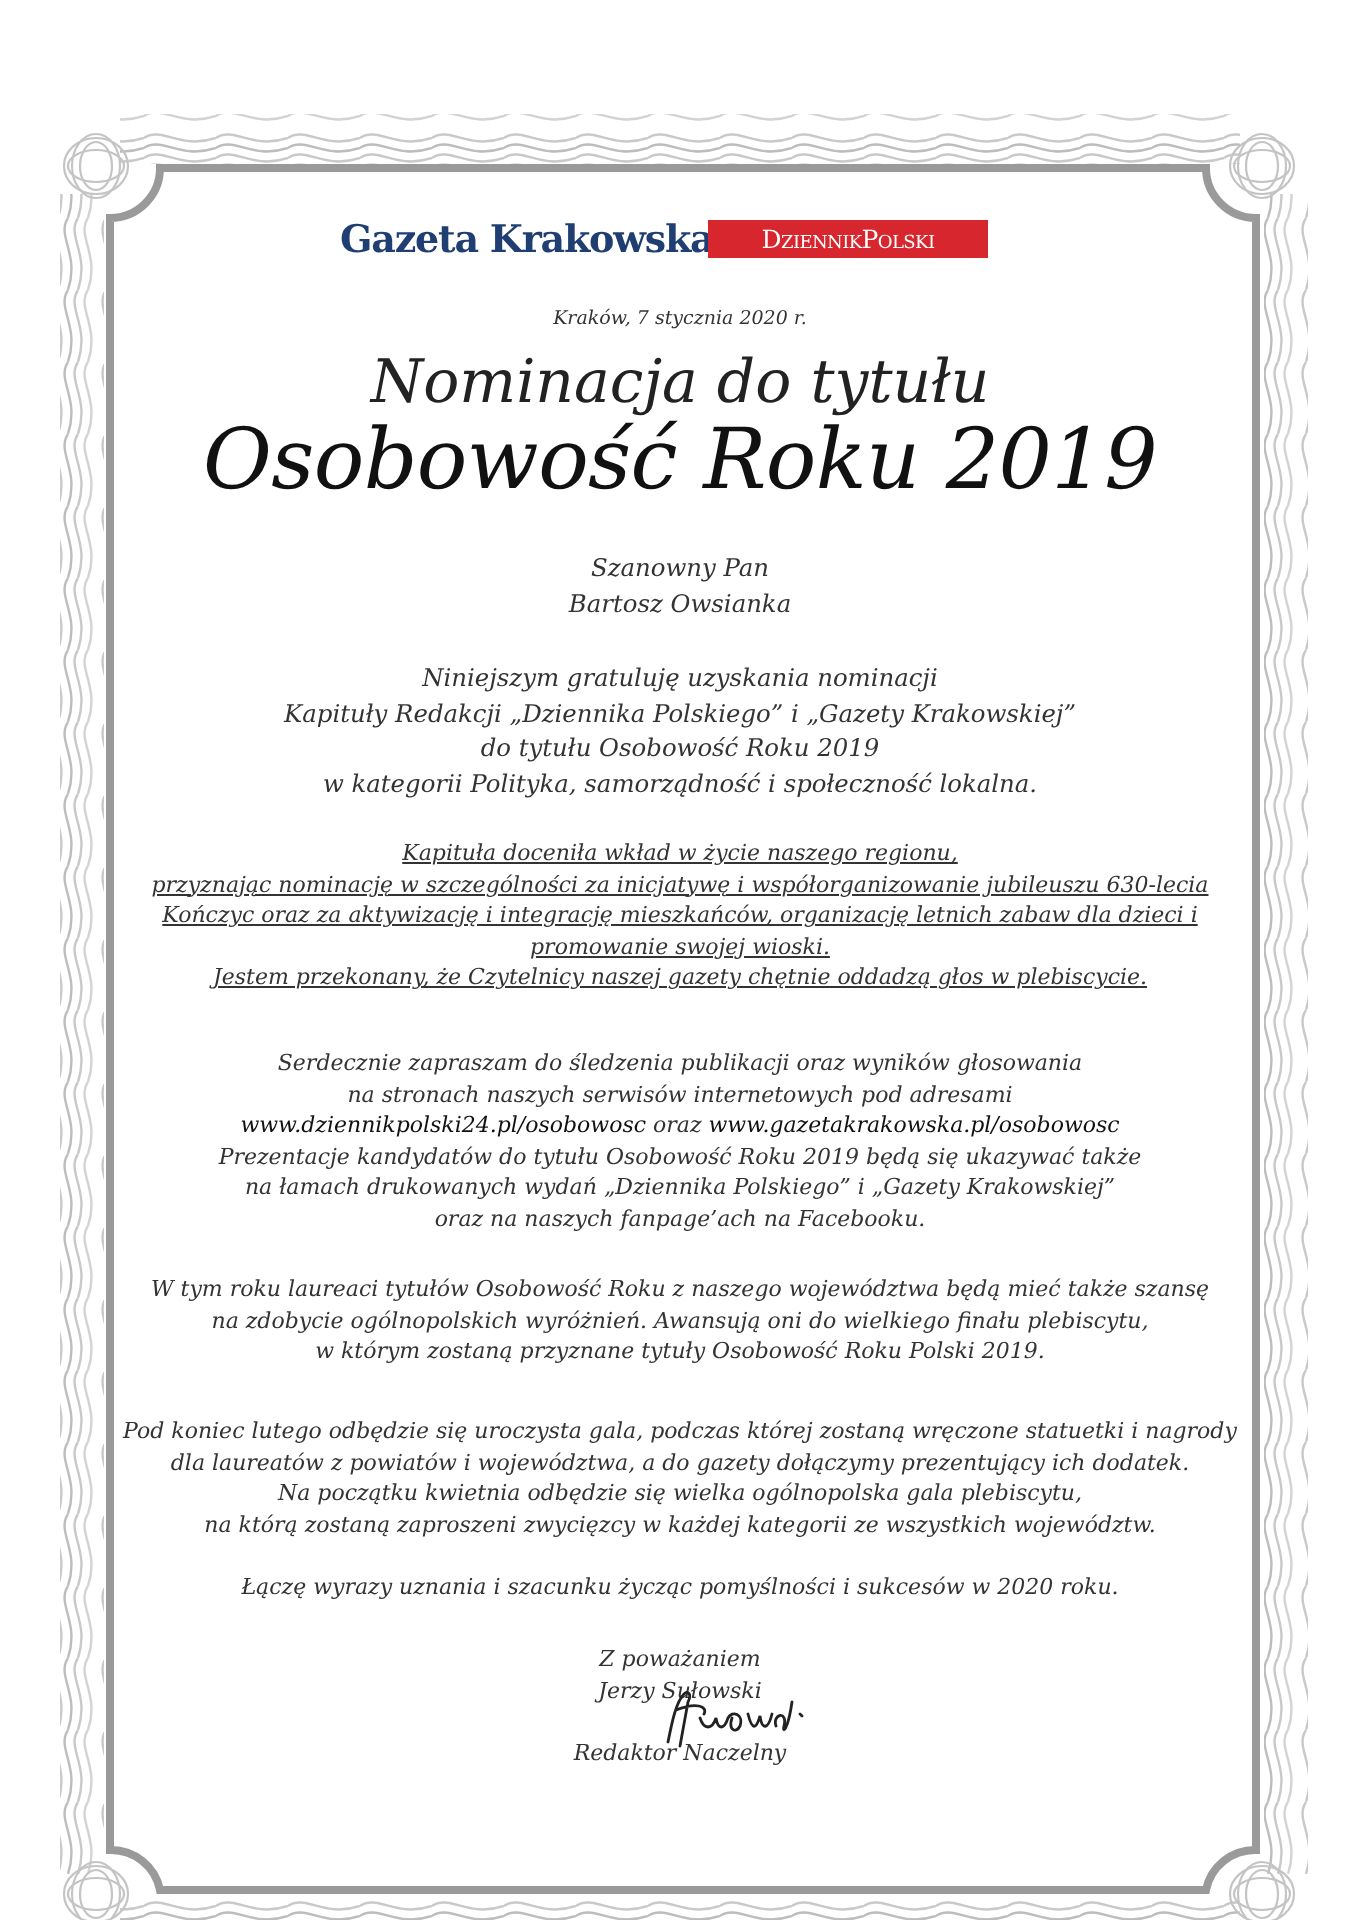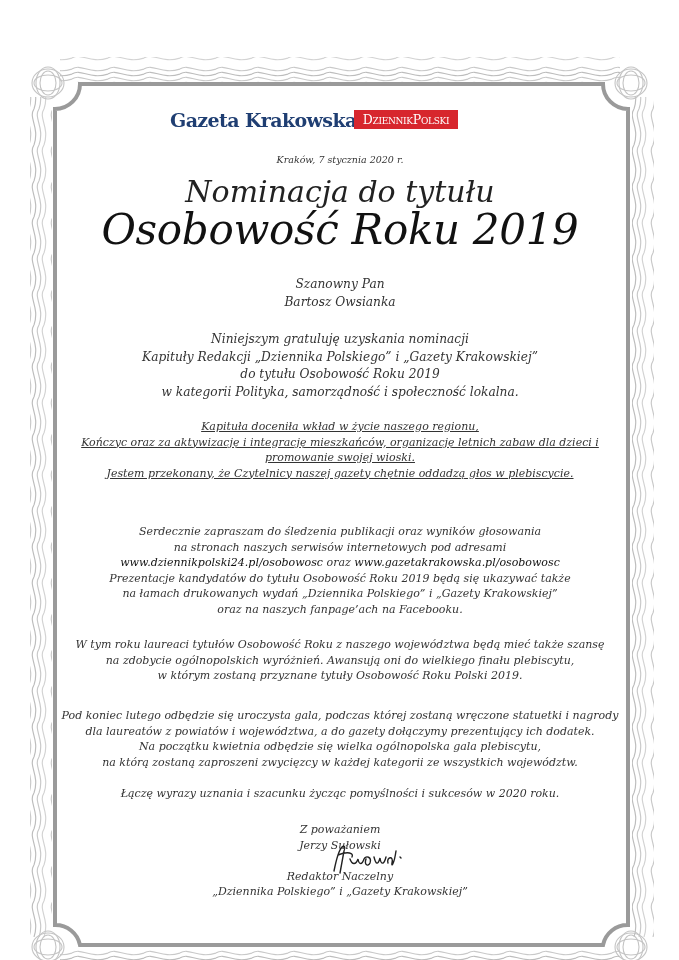--- a/index.html
+++ b/index.html
@@ -6,21 +6,21 @@
   body { width: 679px; height: 960px; position: relative; overflow: hidden; }
   .page { position: absolute; left: 0; top: 0; width: 679px; height: 960px; background: #ffffff; margin-top: 37px; }
   svg.frame { position: absolute; left: 0; top: 0; width: 679px; height: 960px; }
 
   .content { position: absolute; left: 60px; top: 0; width: 560px; text-align: center;
              font-family: "DejaVu Serif", serif; font-style: italic; color: #222; }
 
   .logos { position: absolute; top: 72px; left: 0; width: 560px; height: 26px; }
   .logo-gk { position: absolute; left: 110px; top: 0; font-family: "DejaVu Serif", serif; font-style: normal;
              font-weight: bold; font-size: 19px; color: #1f3e72; letter-spacing: -0.6px; white-space: nowrap; }
-  .logo-dp { position: absolute; left: 294px; top: 1px; width: 104px; height: 19px; background: #d7262d; color: #fff;
+  .logo-dp { position: absolute; left: 294px; top: 1px; width: 140px; height: 19px; background: #d7262d; color: #fff;
              font-family: "DejaVu Serif", serif; font-style: normal; font-size: 12.5px; line-height: 19px;
              text-align: center; letter-spacing: -0.3px; white-space: nowrap; font-variant: small-caps; }
 
   .date { position: absolute; top: 117px; left: 0; width: 560px; font-size: 9.5px; color: #333; }
   .nomination { position: absolute; top: 137px; left: 0; width: 560px; font-size: 30px; color: #222; }
   .title { position: absolute; top: 168px; left: 0; width: 560px; font-size: 42px; color: #111; letter-spacing: -0.3px; }
 
   .para { position: absolute; left: 0; width: 560px; font-size: 11px; line-height: 15.5px; color: #333; }
   .para.big { font-size: 12.2px; line-height: 17.5px; }
   .line { display: block; white-space: nowrap; }
@@ -111,20 +111,21 @@
 
     <div class="para big p-nom">
       <span class="line">Niniejszym gratuluję uzyskania nominacji</span>
       <span class="line">Kapituły Redakcji „Dziennika Polskiego” i „Gazety Krakowskiej”</span>
       <span class="line">do tytułu Osobowość Roku 2019</span>
       <span class="line">w kategorii Polityka, samorządność i społeczność lokalna.</span>
     </div>
 
     <div class="para p-1">
       <span class="line">Kapituła doceniła wkład w życie naszego regionu,</span>
+      <span class="line">przyznając nominację w szczególności za inicjatywę i współorganizowanie jubileuszu 630-lecia</span>
       <span class="line">Kończyc oraz za aktywizację i integrację mieszkańców, organizację letnich zabaw dla dzieci i</span>
       <span class="line">promowanie swojej wioski.</span>
       <span class="line">Jestem przekonany, że Czytelnicy naszej gazety chętnie oddadzą głos w plebiscycie.</span>
     </div>
 
     <div class="para p-2">
       <span class="line">Serdecznie zapraszam do śledzenia publikacji oraz wyników głosowania</span>
       <span class="line">na stronach naszych serwisów internetowych pod adresami</span>
       <span class="line"><span class="bold">www.dziennikpolski24.pl/osobowosc</span><span> oraz </span><span class="bold">www.gazetakrakowska.pl/osobowosc</span></span>
       <span class="line">Prezentacje kandydatów do tytułu Osobowość Roku 2019 będą się ukazywać także</span>
@@ -147,21 +148,20 @@
 
     <div class="para p-5">
       <span class="line">Łączę wyrazy uznania i szacunku życząc pomyślności i sukcesów w 2020 roku.</span>
     </div>
 
     <div class="para p-sign">
       <span class="line">Z poważaniem</span>
       <span class="line">Jerzy Sułowski</span>
       <span class="line">&nbsp;</span>
       <span class="line">Redaktor Naczelny</span>
-      <span class="line">„Dziennika Polskiego” i „Gazety Krakowskiej”</span>
     </div>
 
     <svg class="signature" viewBox="0 0 80 34">
       <path d="M6 28 C8 18, 10 8, 14 4 C16 2, 18 4, 16 8 L12 30 M10 12 C20 8, 26 10, 24 14
                M22 16 C24 22, 28 22, 30 16 C31 22, 34 22, 36 16 C38 12, 44 14, 42 20 C40 24, 36 22, 38 16
                M46 14 C48 22, 50 22, 52 15 C53 22, 56 22, 58 14 M60 20 C58 14, 66 12, 64 20 C63 24, 66 22, 68 8
                M72 14 L73 15" fill="none" stroke="#222" stroke-width="1.4" stroke-linecap="round"></path>
     </svg>
 
   </div>

